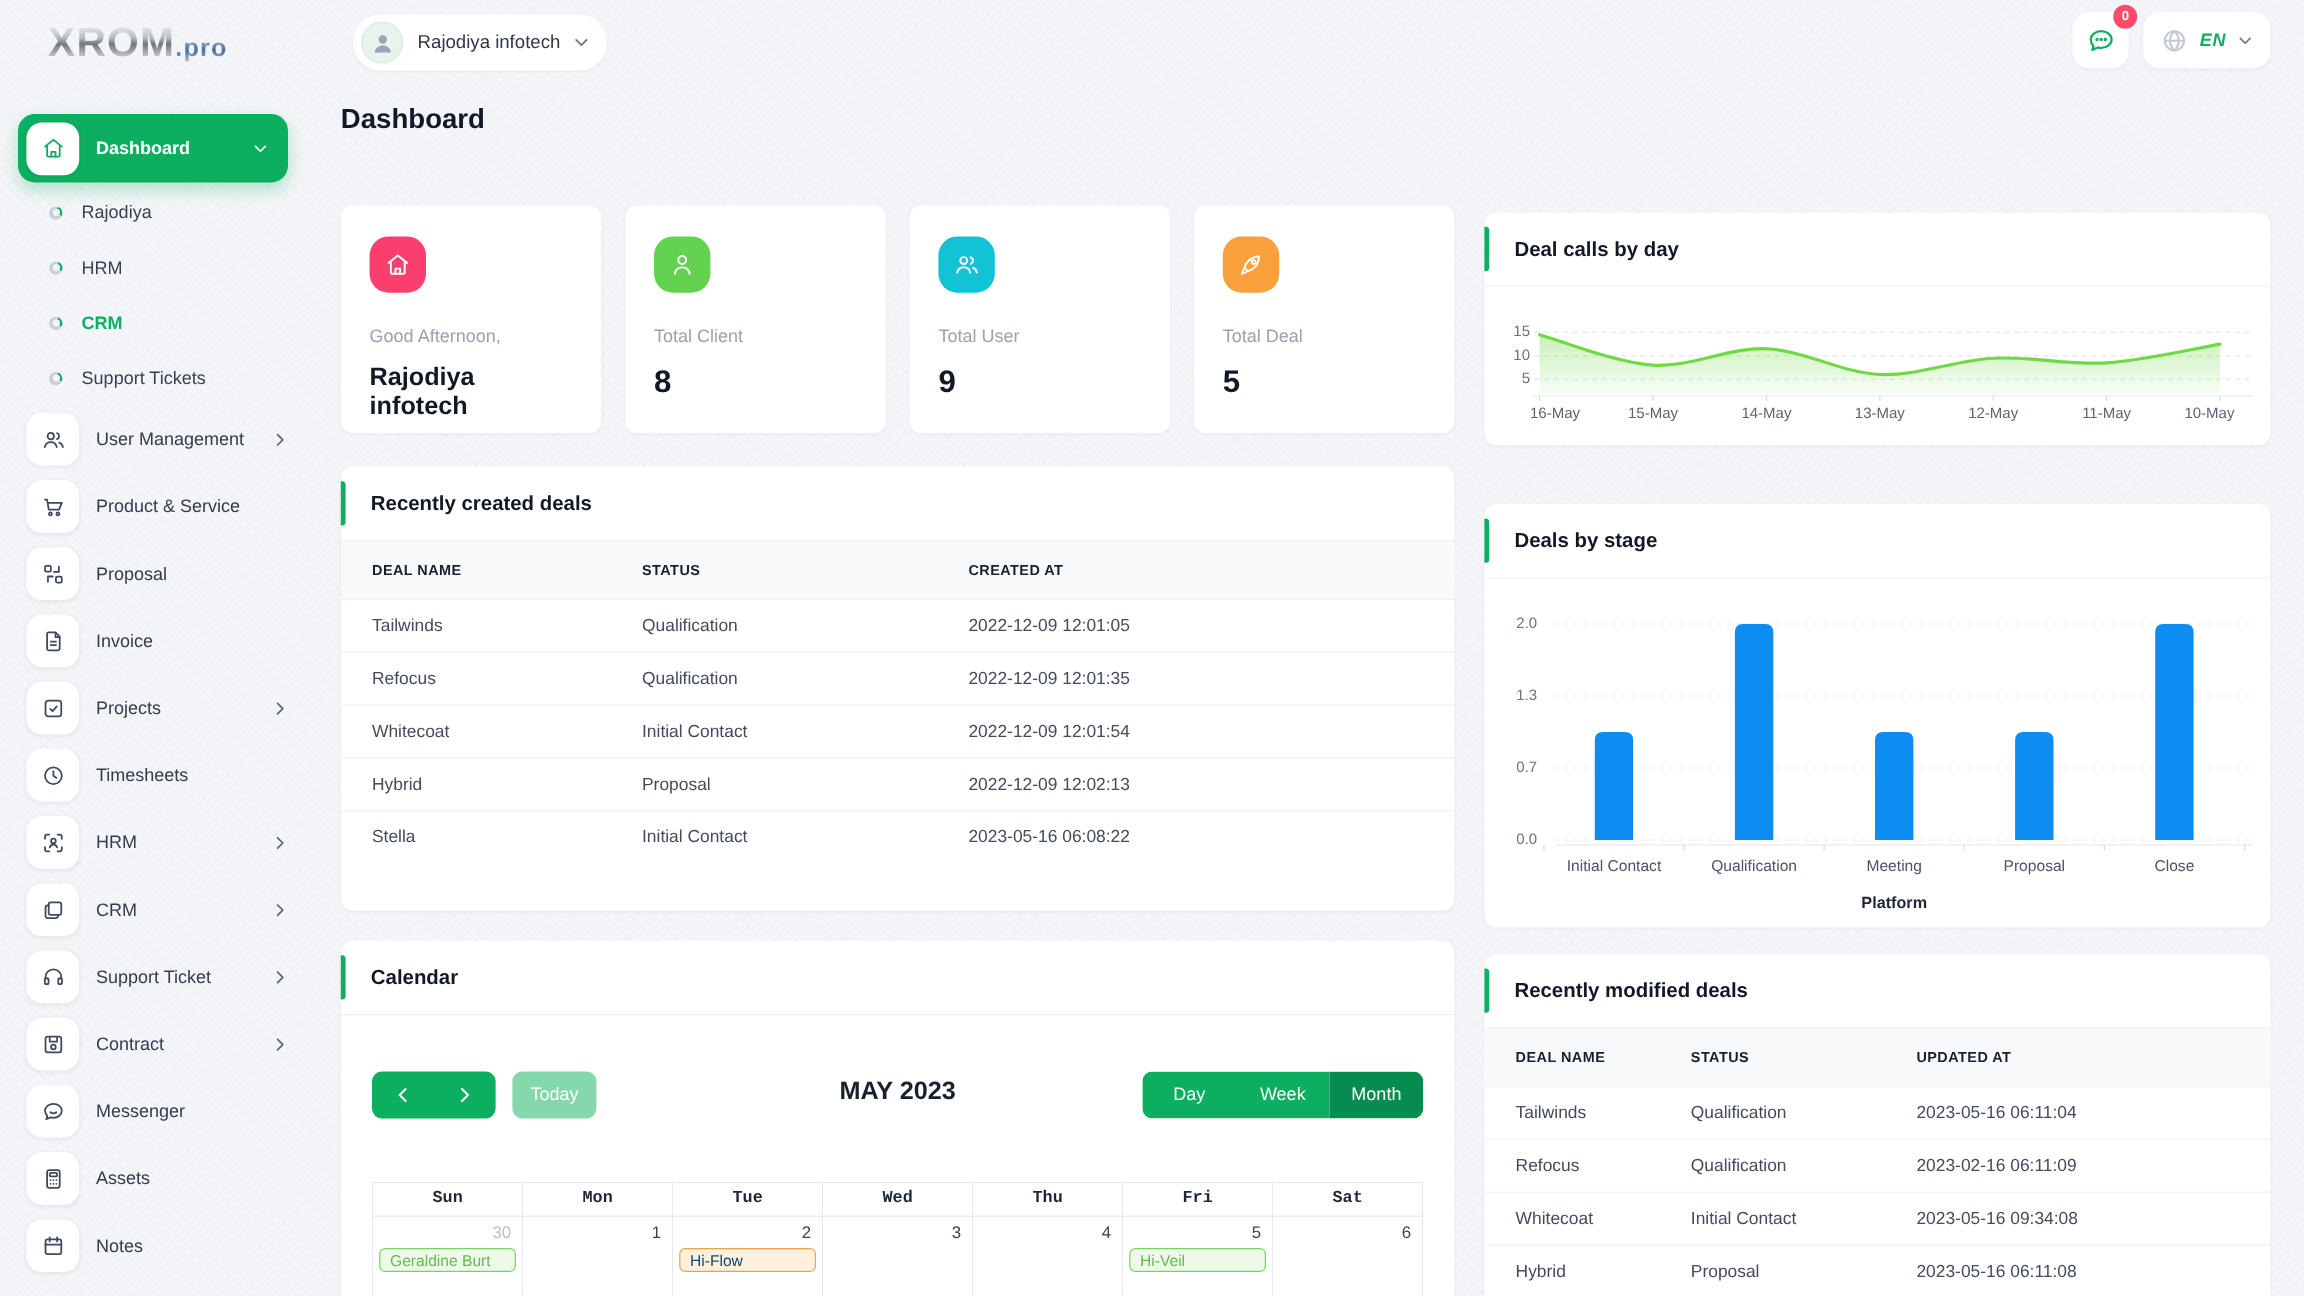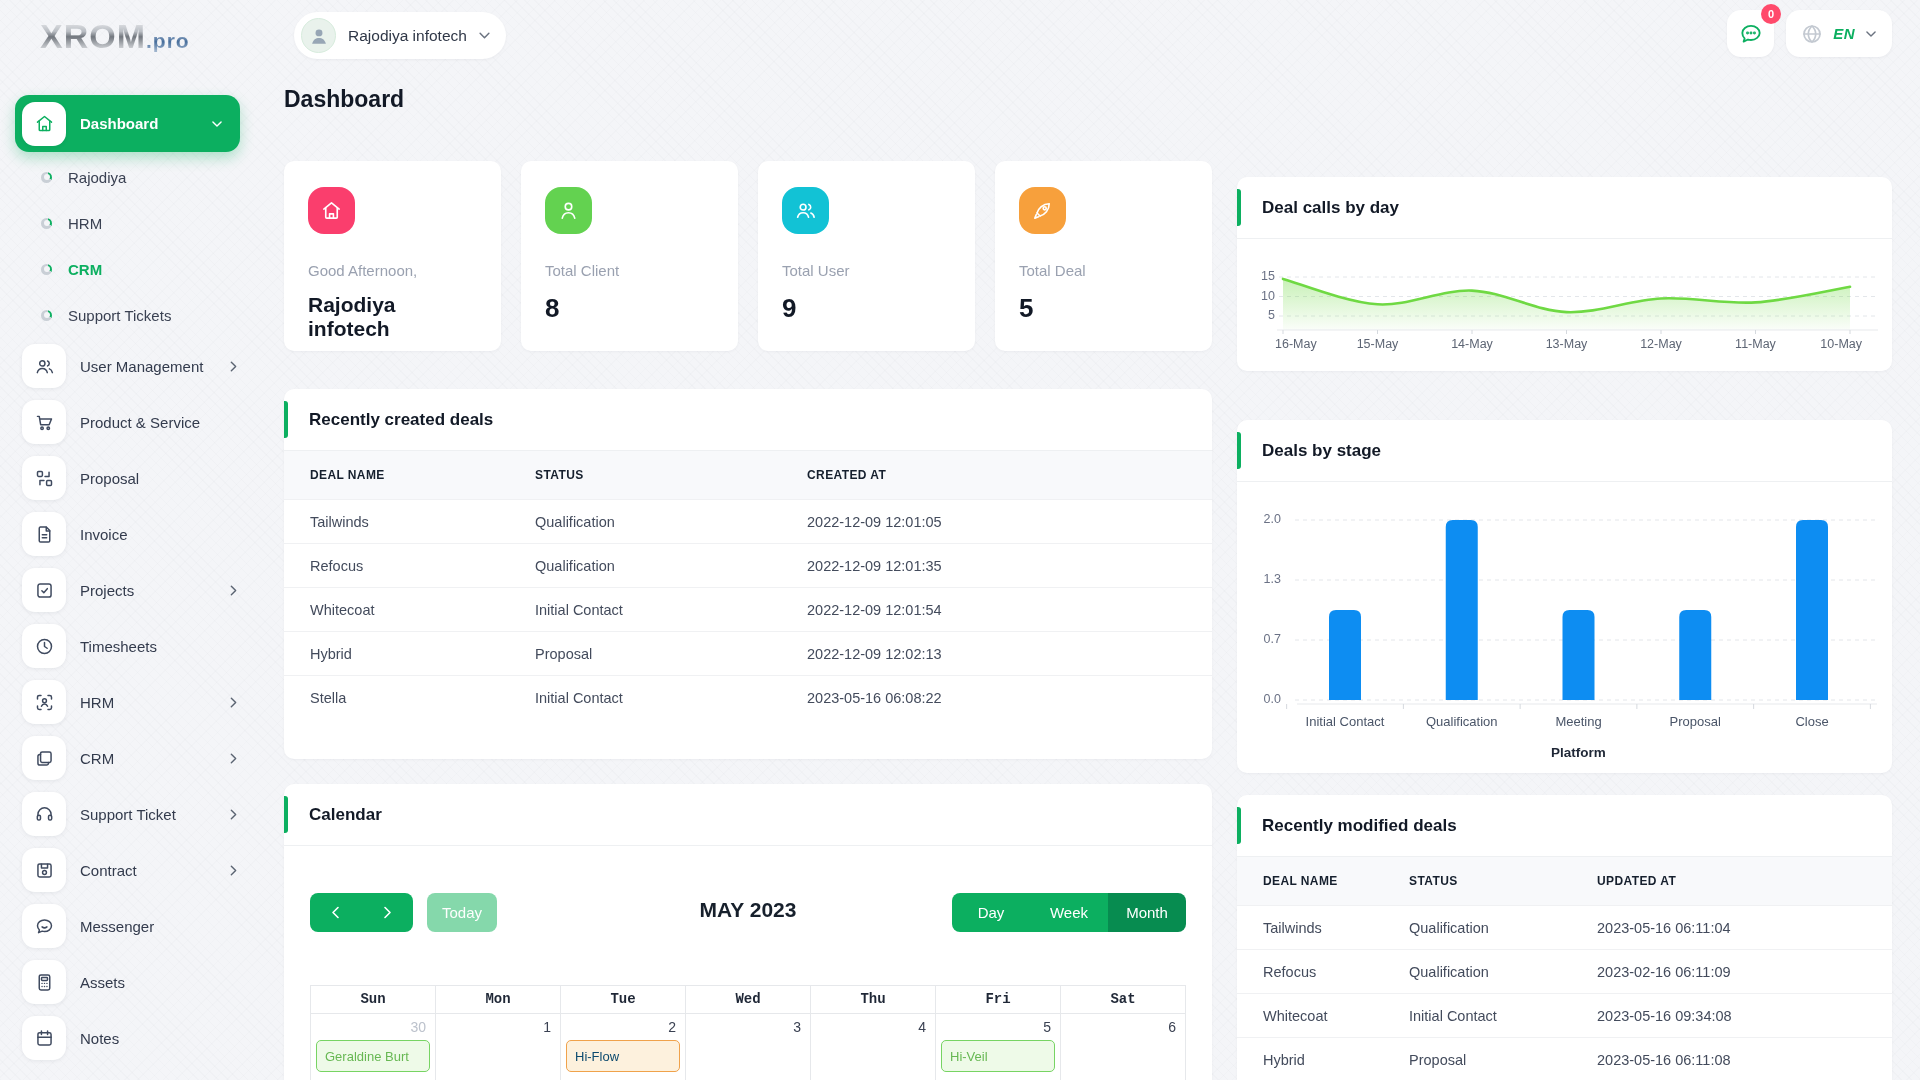--- a/index.html
+++ b/index.html
@@ -58,21 +58,21 @@
     background:conic-gradient(from 20deg, #0caf60 0 95deg, #c9cfd6 95deg 360deg); position:relative; }
   .bullet::after { content:""; position:absolute; inset:2.5px; background:#f4f5f8; border-radius:50%; }
   .side-sub .slabel { margin-left:16px; font-size:15px; color:#3a4152; }
   .side-sub.active .slabel { color:#0caf60; font-weight:700; }
   .side-main { height:56px; display:flex; align-items:center; cursor:pointer; padding-left:7px; }
   .side-main .mlabel { margin-left:14px; font-size:15px; color:#333b4d; flex:1; }
   .chev { color:#5b6472; display:flex; }
   .side-group-active .chev { color:#fff; }
   
   .page-title { position:absolute; left:284px; top:86px; font-size:23px; font-weight:700; color:#121926; }
-  .stats-row { position:absolute; left:284px; top:161px; width:928px; display:flex; gap:20px; }
+  .stats-row { position:absolute; left:284px; top:171px; width:928px; display:flex; gap:20px; }
   .card { background:#fff; border-radius:10px; box-shadow:0 1px 3px rgba(16,24,40,.045); }
   .stat-card { flex:1; height:190px; padding:26px 24px; }
   .stat-icon { width:47px; height:47px; border-radius:16px; display:flex; align-items:center; justify-content:center; color:#fff; }
   .stat-label { margin-top:28px; font-size:15px; color:#9aa1b0; }
   .stat-value { margin-top:14px; font-size:26px; font-weight:700; color:#121926; }
   .stat-value.name { font-size:21px; }
   .card-abs { position:absolute; }
   .card-head { position:relative; height:62px; display:flex; align-items:center; border-bottom:1px solid #eef0f2; }
   .card-head::before { content:""; position:absolute; left:0; top:12px; bottom:12px; width:4px; background:#0caf60; border-radius:0 3px 3px 0; }
   .card-title { padding-left:25px; font-size:17px; font-weight:700; color:#121926; }
@@ -96,21 +96,21 @@
   .view-btn.active { background:#078c50; }
   .cal-grid { margin:53px 26px 0; border:1px solid #e6e8eb; }
   .cal-row { display:flex; }
   .cal-hcell { flex:1; text-align:center; font-size:14px; font-weight:700; color:#1f2736; padding:5px 0 6px;
     border-right:1px solid #e6e8eb; background:#fff;font-family:Liberation Mono, monospace; }
   .cal-hcell:last-child { border-right:none; }
   .cal-cell { flex:1; height:150px; border-right:1px solid #e6e8eb; border-top:1px solid #e6e8eb; background:#fff; }
   .cal-cell:last-child { border-right:none; }
   .cal-date { text-align:right; font-size:14px; color:#3a4152; padding:5px 9px 2px; }
   .cal-date.muted { color:#bcc2cc; }
-  .event { margin:3px 5px; height:32px; border-radius:5px; border:1px solid; font-size:13px;
+  .event { margin:3px 5px; height:20px; border-radius:5px; border:1px solid; font-size:13px;
     display:flex; align-items:center; padding-left:8px; cursor:pointer; }
   .event.green { background:#eefae8; border-color:#77d463; color:#67b853; }
   .event.orange { background:#fdf1dd; border-color:#f0a24b; color:#0c4a6e; }
   
   .chart-wrap { display:block; }
   svg text { font-family:"Liberation Sans", sans-serif; }
 </style>
 </head>
 <body>
 

